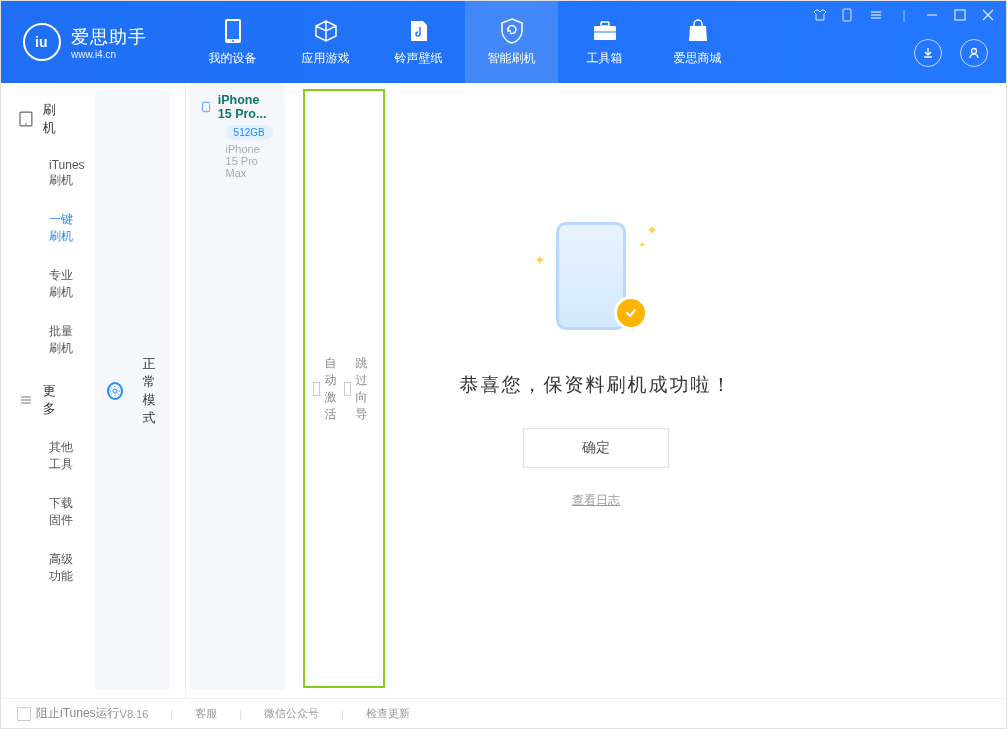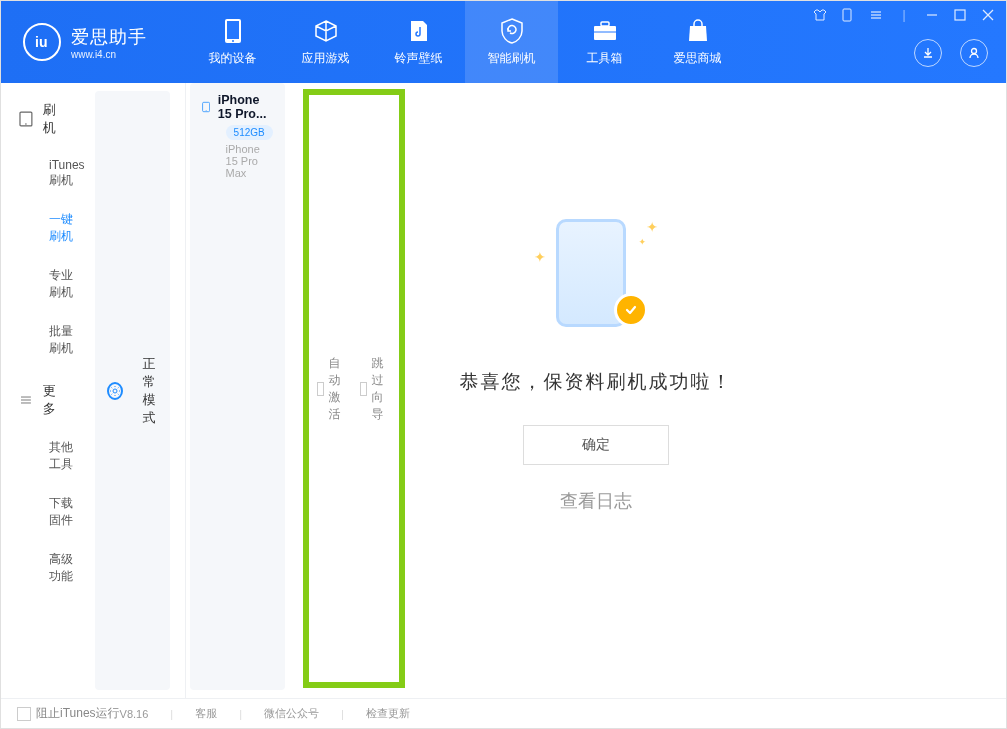--- a/index.html
+++ b/index.html
@@ -166,44 +166,44 @@
       border-radius: 4px;
       padding: 10px 12px;
       cursor: pointer;
     }
     .device-row {
       display: flex;
       align-items: center;
       gap: 8px;
       font-size: 12.5px;
       font-weight: 600;
-      color: #0f172a;
+      color: #0f766e;
     }
     .storage-badge {
       display: inline-block;
       background: #E3F0FF;
       color: #1E8CFF;
       font-size: 10px;
       padding: 2px 8px;
       border-radius: 9px;
       margin: 4px 0 3px 24px;
       font-weight: normal;
     }
     .device-model {
       font-size: 11px;
       color: #aaa;
       margin-left: 24px;
     }
     
     .opt-box {
       margin: 6px 8px 10px 8px;
-      border: 6px solid #84cc16;
+      border: 2px solid #84cc16;
       padding: 28px 8px;
       display: flex;
-      gap: 12px;
+      gap: 0;
       align-items: center;
     }
     .checkbox-wrap {
       display: flex;
       align-items: center;
       gap: 5px;
       font-size: 12px;
       color: #888;
       cursor: pointer;
     }
@@ -268,22 +268,23 @@
     .ok-button {
       padding: 10px 58px;
       border: 1px solid #ddd;
       background: #fff;
       font-size: 14px;
       color: #555;
       cursor: pointer;
       margin-bottom: 24px;
     }
     .log-link {
-      font-size: 18px;
+      font-size: 12px;
       color: #999;
+      text-decoration: underline;
       cursor: pointer;
     }
     
     
     .footer {
       height: 30px;
       border-top: 1px solid #eef0f3;
       display: flex;
       align-items: center;
       padding: 0 16px;

